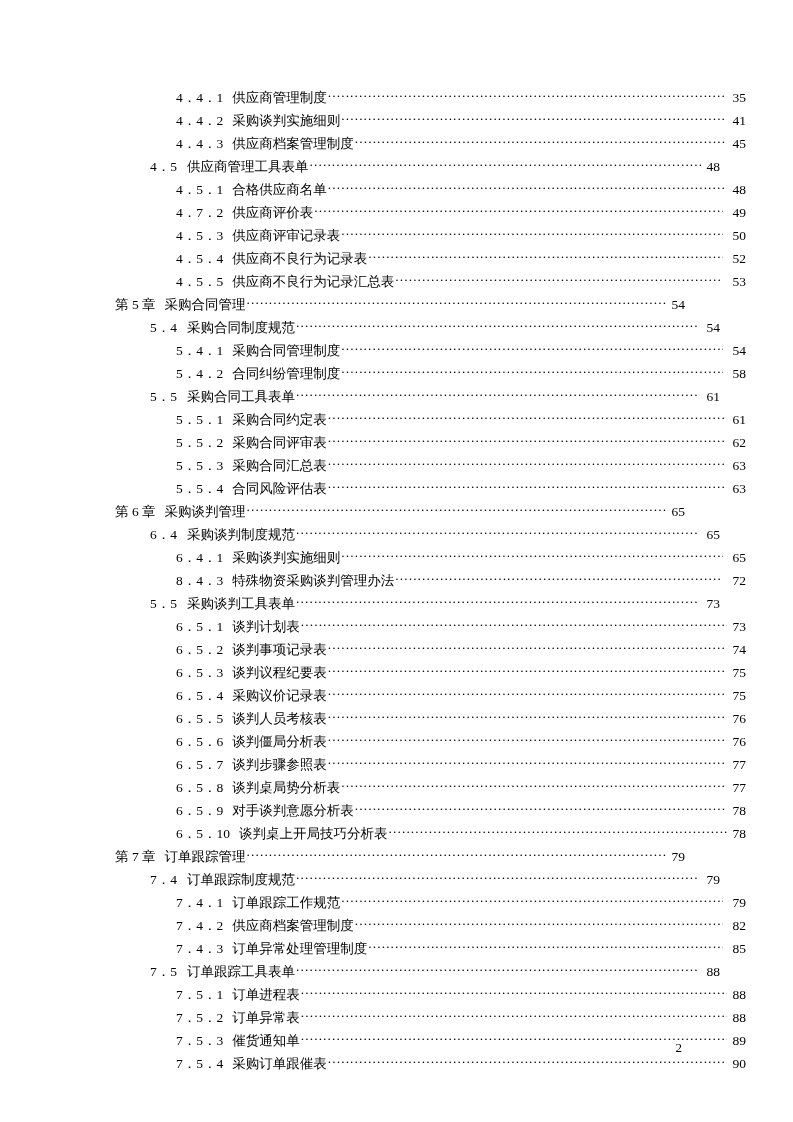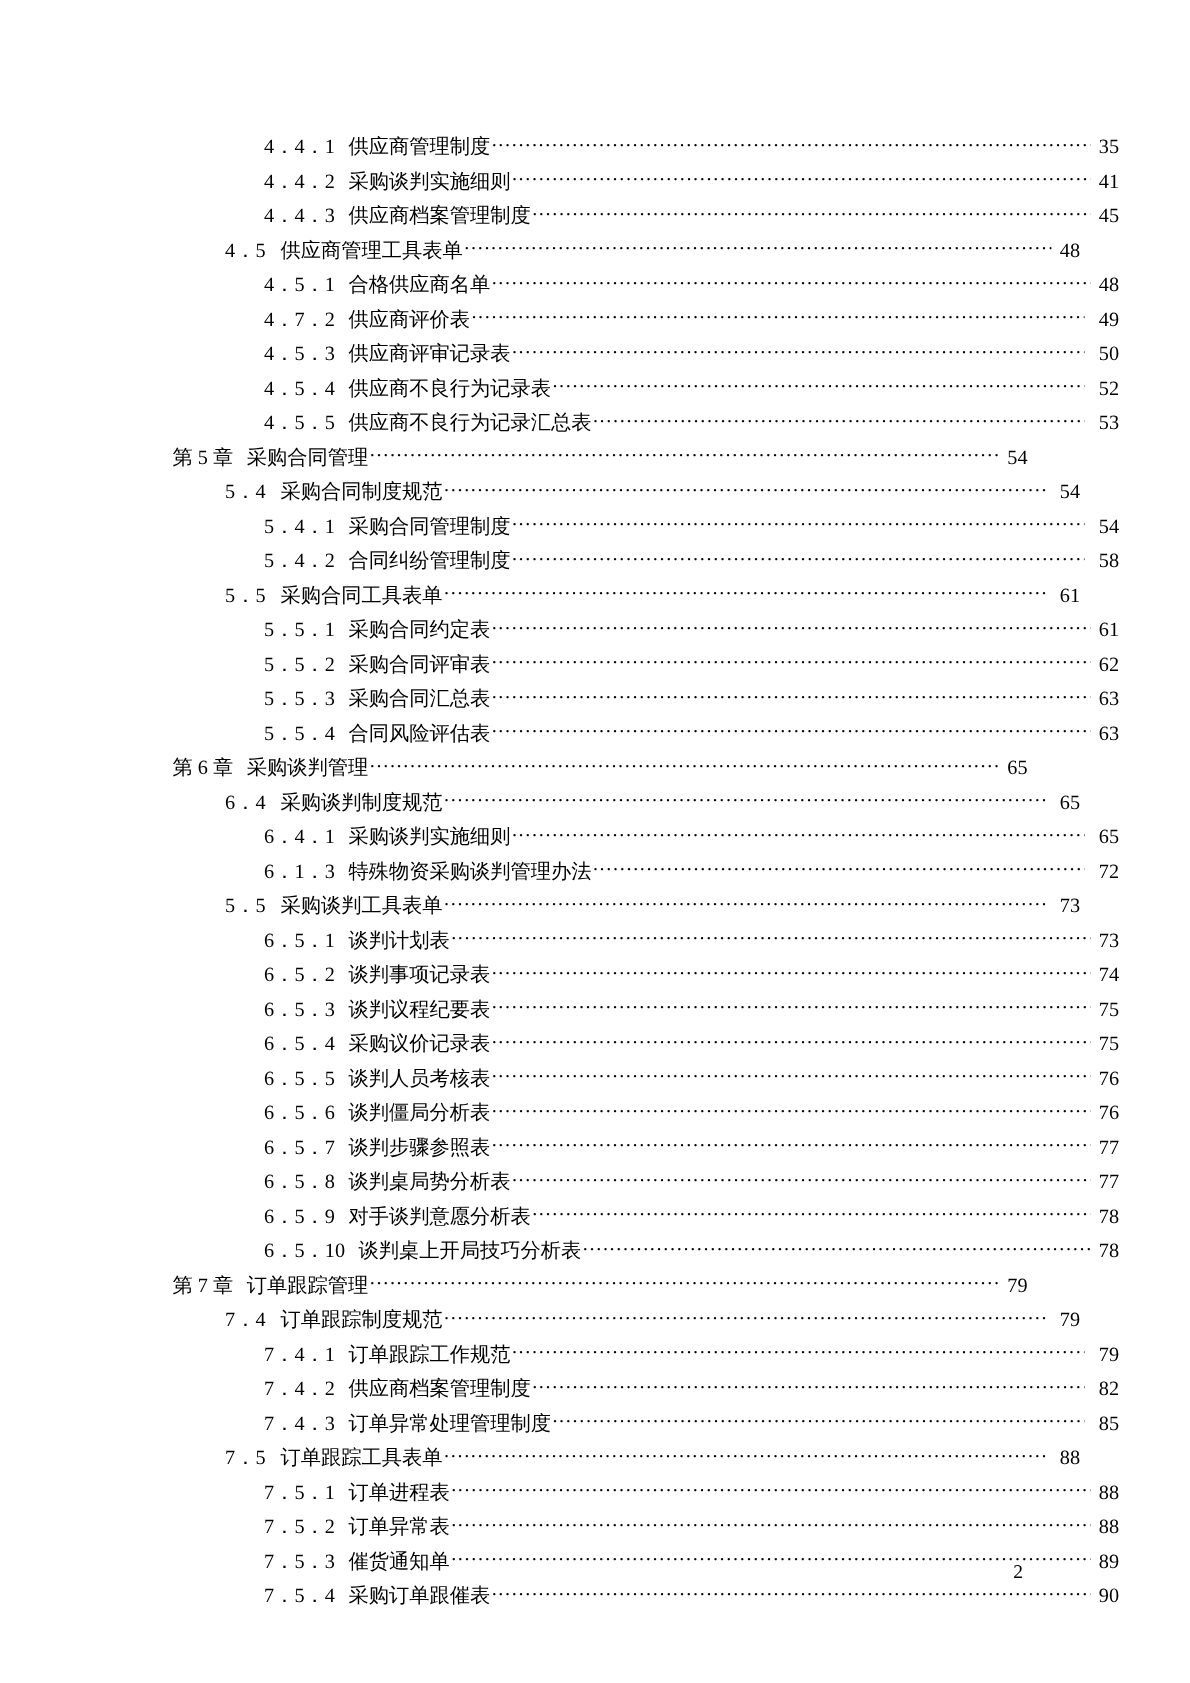--- a/index.html
+++ b/index.html
@@ -222,21 +222,21 @@
         <span class="leader"></span>
         <span class="pageno">65</span>
       </div>
       <div class="toc-row lvl-3 sp">
         <span class="num">6．4．1</span>
         <span class="title">采购谈判实施细则</span>
         <span class="leader"></span>
         <span class="pageno">65</span>
       </div>
       <div class="toc-row lvl-3 sp">
-        <span class="num">6．1．3</span>
+        <span class="num">8．4．3</span>
         <span class="title">特殊物资采购谈判管理办法</span>
         <span class="leader"></span>
         <span class="pageno">72</span>
       </div>
       <div class="toc-row lvl-2 sp">
         <span class="num">5．5</span>
         <span class="title">采购谈判工具表单</span>
         <span class="leader"></span>
         <span class="pageno">73</span>
       </div>

